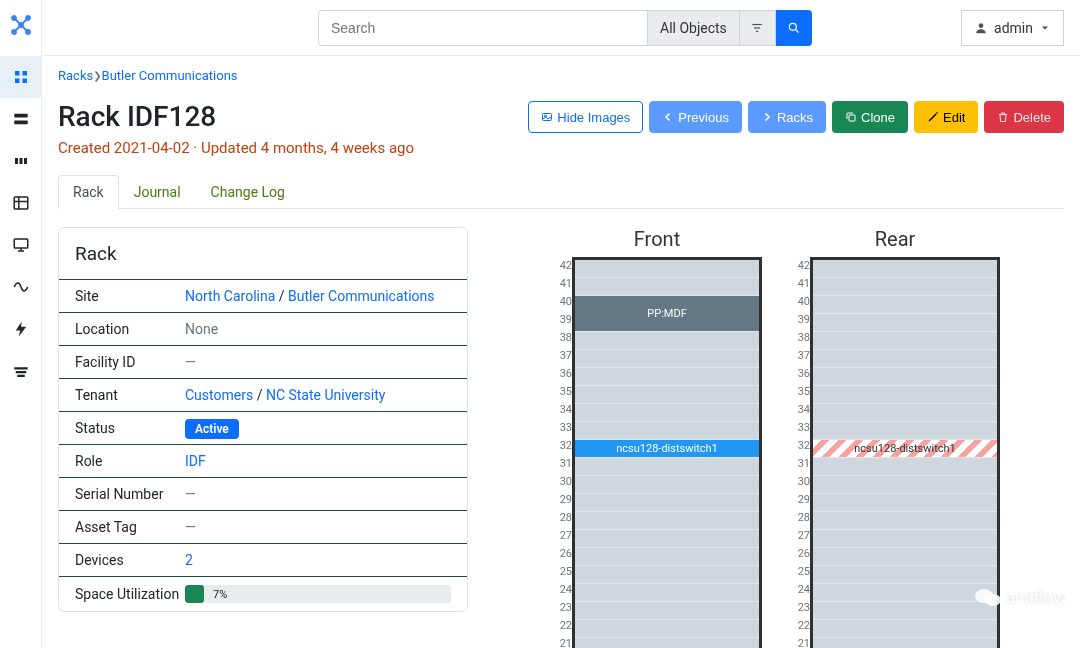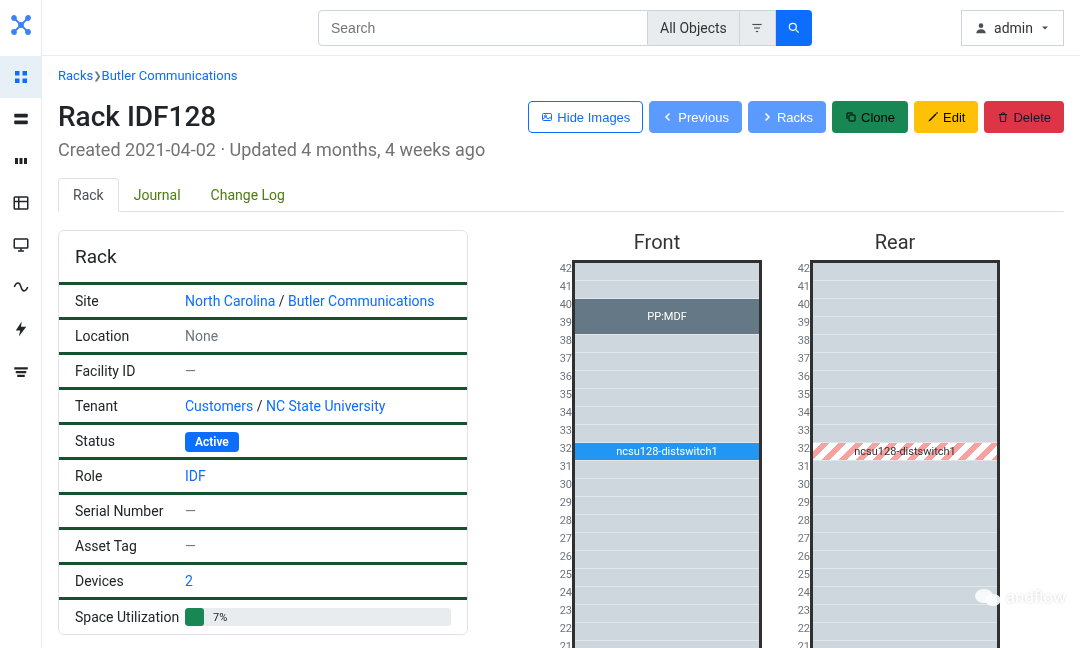--- a/index.html
+++ b/index.html
@@ -21,32 +21,32 @@
 .content { flex: 1; padding: 12px 16px; overflow-y: auto; }
 .breadcrumb { font-size: 13px; display: flex; align-items: center; gap: 0; }
 .breadcrumb a { color: #0d6efd; text-decoration: none; }
 .chev { color: #6c757d; font-size: 10px; }
 .header-row { display: flex; align-items: flex-end; margin-top: 17px; }
 .page-title { font-size: 28px; font-weight: 500; color: #212529; }
 .header-actions { margin-left: auto; display: flex; gap: 6px; }
 .btn { height: 32px; border-radius: 4px; padding: 0 12px; font-size: 13px; display: inline-flex; align-items: center; gap: 4px; cursor: pointer; border: 1px solid transparent; white-space: nowrap; }
 .btn-outline-primary { border-color: #0d6efd; color: #0d6efd; background: #fff; }
 .btn-lightblue { background: #5b9bff; color: #fff; border-color: #5b9bff; }
-.btn-green { background: #198754; color: #000000; }
+.btn-green { background: #198754; color: #ffffff; }
 .btn-yellow { background: #ffc107; color: #000; }
-.btn-red { background: #dc3545; color: #0f172a; }
-.meta-line { font-size: 18px; color: #737373; margin-top: 6px; }
+.btn-red { background: #dc3545; color: #e5e5e5; }
+.meta-line { font-size: 15px; color: #c2410c; margin-top: 6px; }
 .tabs { display: flex; gap: 0; margin-top: 18px; border-bottom: 1px solid #dee2e6; }
 .tab { padding: 8px 14px; font-size: 14px; color: #4d7c0f; cursor: pointer; border: 1px solid transparent; border-bottom: none; border-radius: 4px 4px 0 0; }
 .tab.active { border-color: #dee2e6; background: #fff; color: #495057; border-bottom: 1px solid #fff; margin-bottom: -1px; }
 .panels { display: flex; gap: 20px; margin-top: 18px; }
 .left-col { width: 410px; flex-shrink: 0; }
 .card { border: 1px solid #dee2e6; border-radius: 6px; margin-bottom: 18px; }
 .card-header { padding: 14px 16px; font-size: 19px; font-weight: 400; color: #212529; }
-.kv-row { display: flex; padding: 8px 16px; border-top: 3px solid #14532d; align-items: center; font-size: 14px; }
+.kv-row { display: flex; padding: 8px 16px; border-top: 1px solid #14532d; align-items: center; font-size: 14px; }
 .kv-key { width: 110px; color: #212529; flex-shrink: 0; }
 .kv-val { color: #212529; }
 .kv-val a { color: #0d6efd; text-decoration: none; }
 .muted { color: #6c757d; }
 .badge { background: #0d6efd; color: #fff; padding: 3px 10px; border-radius: 4px; font-size: 12px; font-weight: 600; }
 .progress { flex: 1; height: 18px; background: #e9ecef; border-radius: 3px; position: relative; overflow: hidden; }
 .progress-fill { height: 100%; background: #198754; border-radius: 3px; }
 .progress-label { position: absolute; left: 50%; top: 50%; transform: translate(-50%, -50%); font-size: 11px; color: #212529; }
 .progress-label.inside { left: 28px; transform: translate(0, -50%); }
 .rack-col { flex: 1; display: flex; gap: 28px; justify-content: center; }

